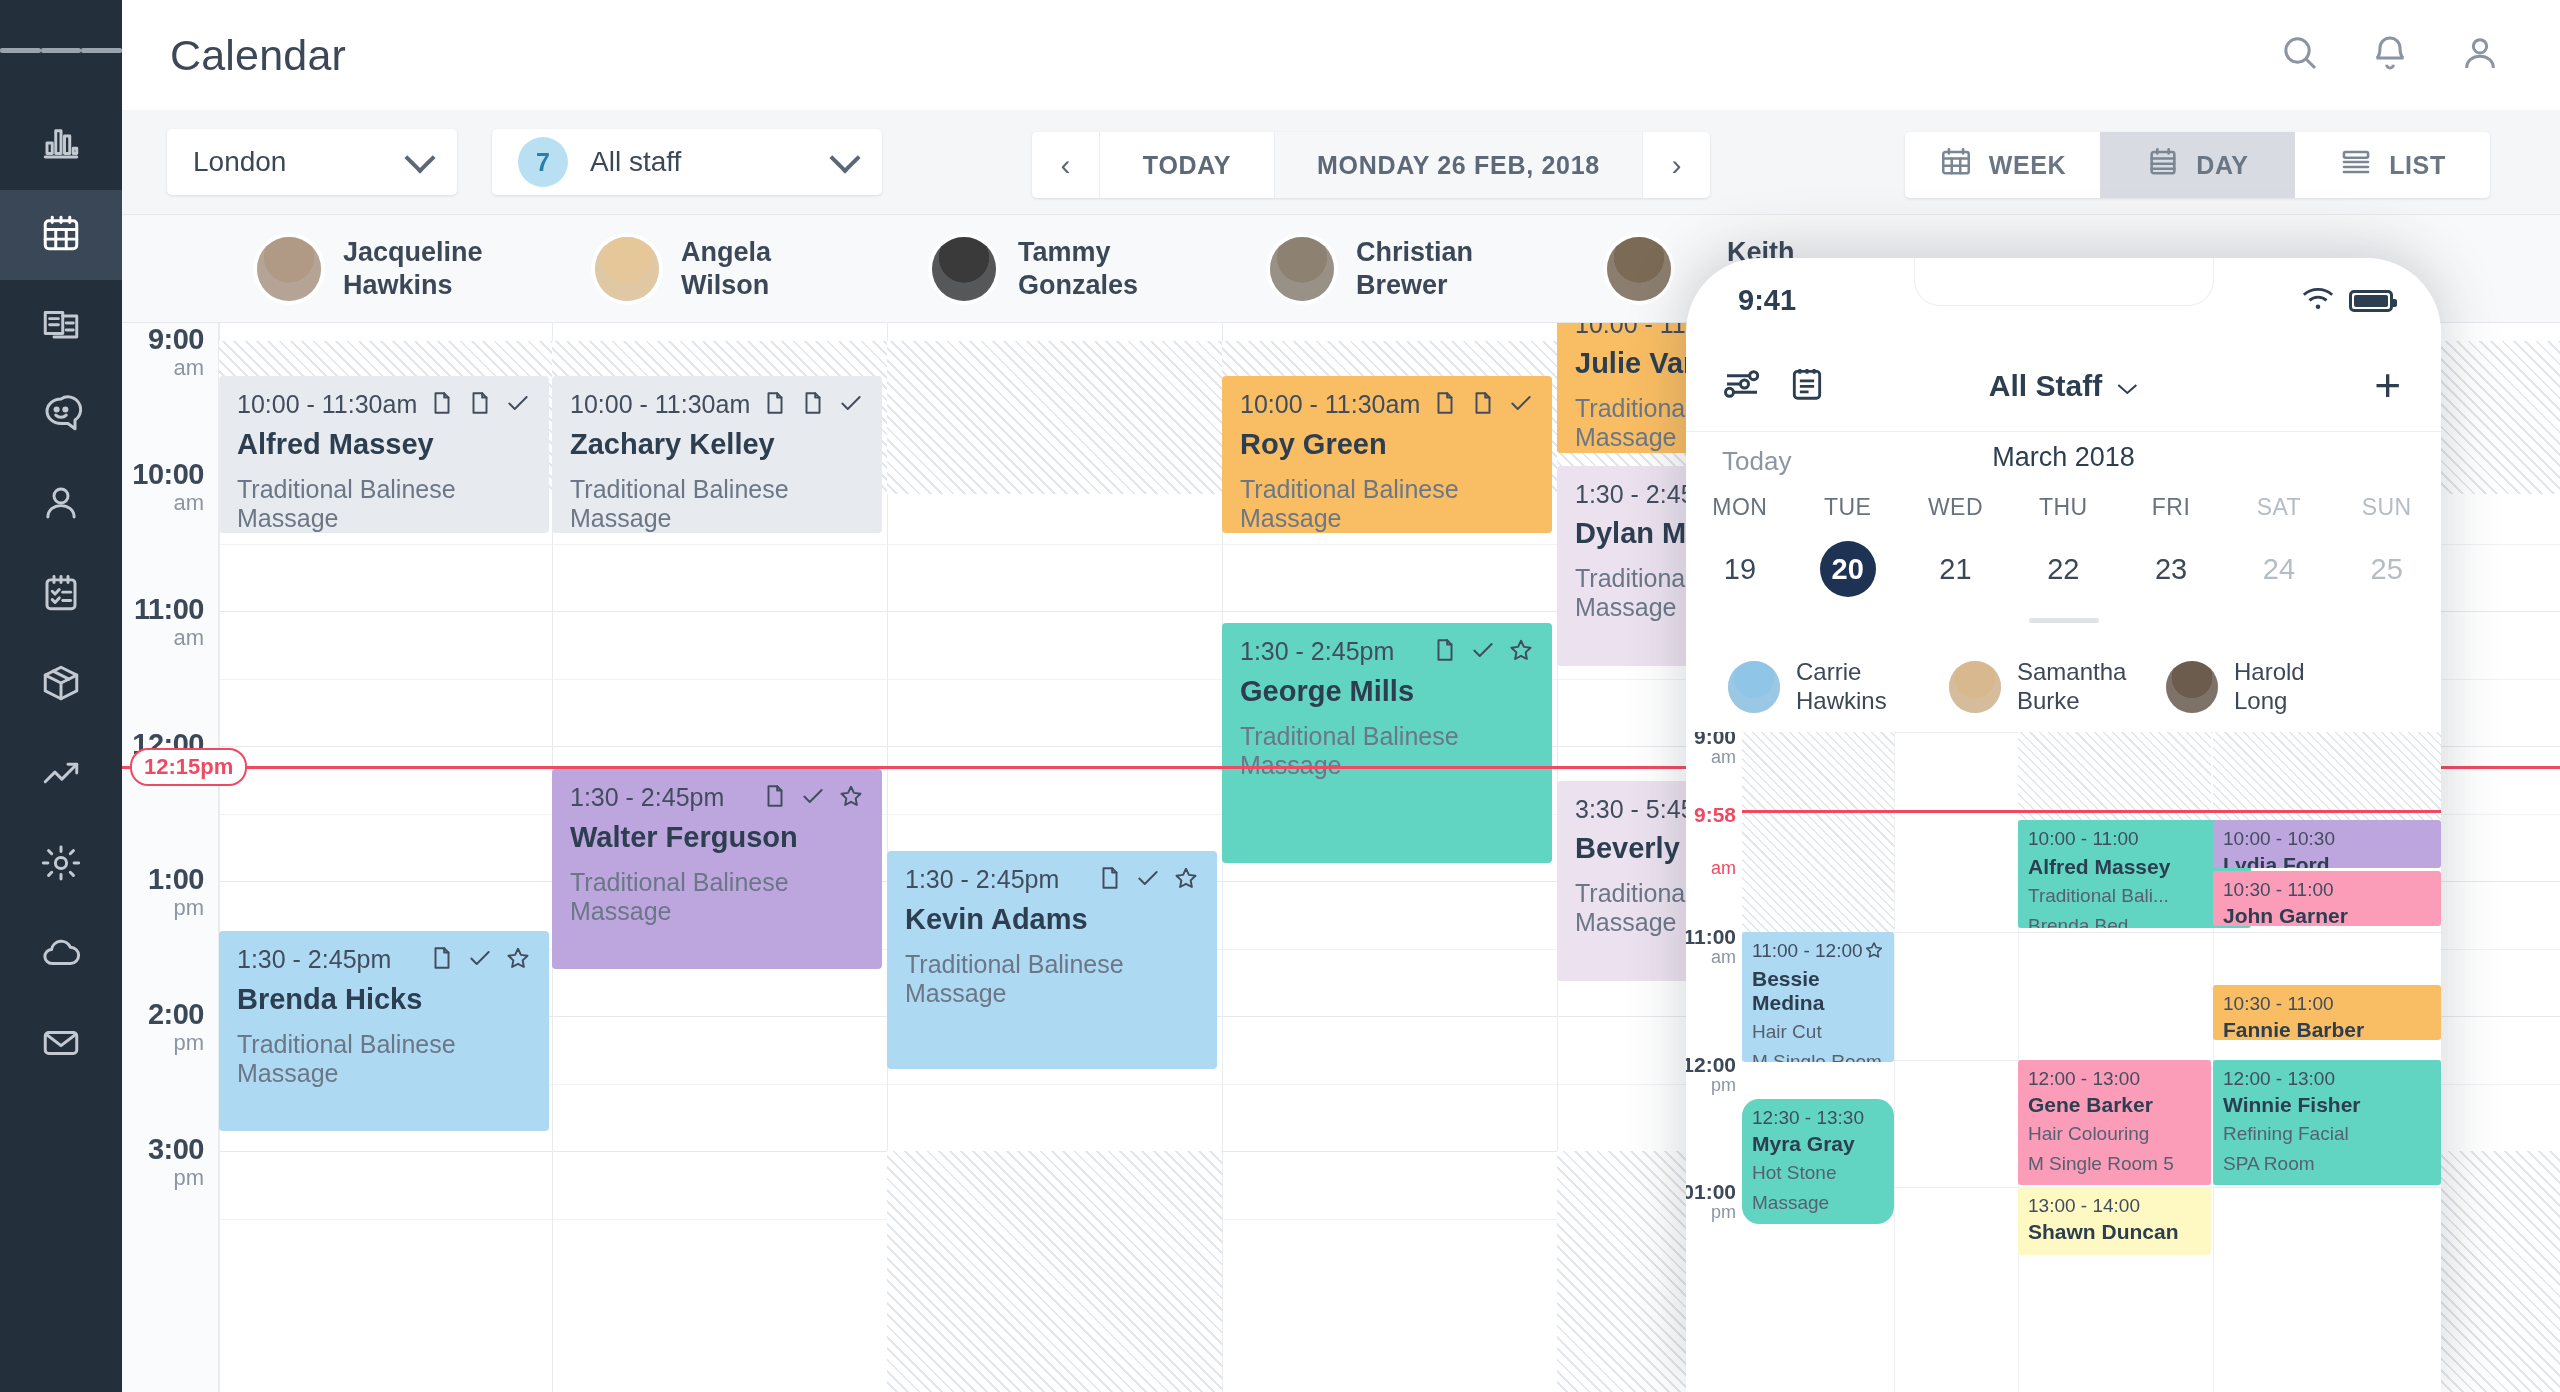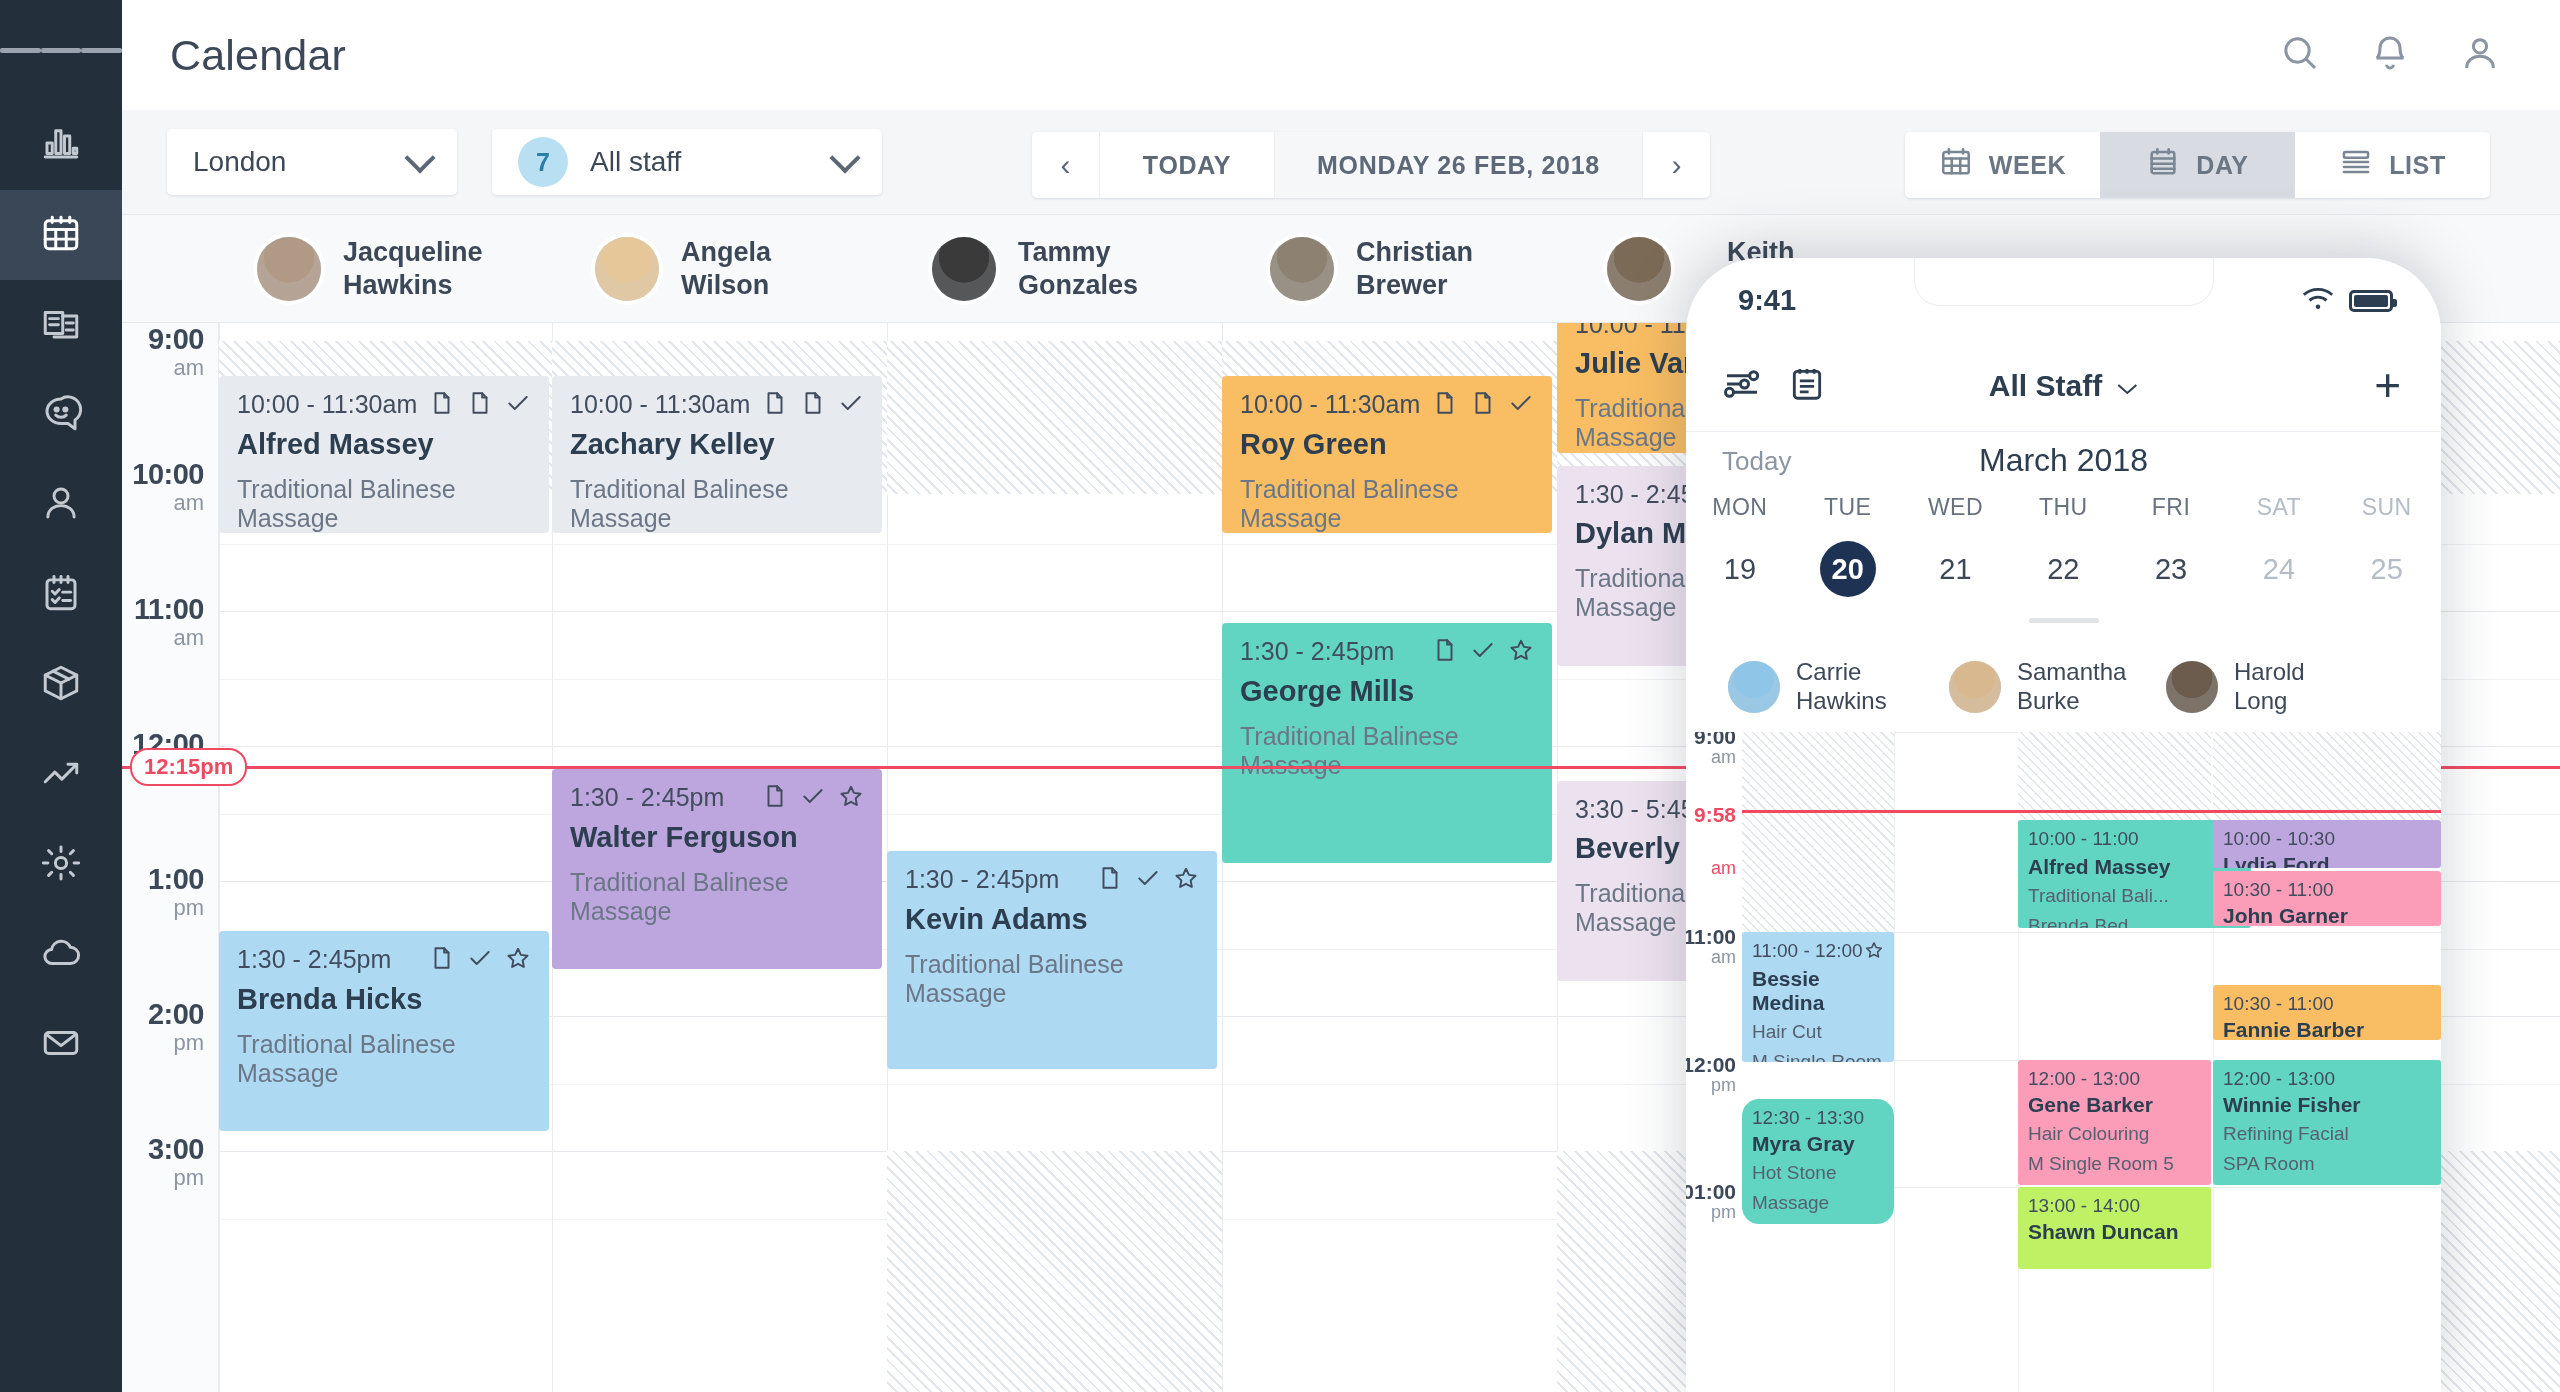--- a/index.html
+++ b/index.html
@@ -214,21 +214,21 @@
   #phone-nav svg { stroke: #2c3e50; fill: none; stroke-width: 1.8; }
   #pn-left { display: flex; align-items: center; gap: 26px; margin-left: 36px; }
   #pn-title { position: absolute; left: 50%; transform: translateX(-50%);
               display: flex; align-items: center; gap: 14px;
               font-size: 30px; font-weight: 700; color: #2c3e50; }
   #pn-plus { margin-left: auto; margin-right: 40px; font-size: 46px; color: #2c3e50; line-height: .8; font-weight: 300; }
 
   #phone-month { position: absolute; top: 174px; left: 0; width: 755px; height: 62px; }
   #pm-today { position: absolute; left: 36px; top: 14px; font-size: 26px; color: #8b95a3; }
   #pm-label { position: absolute; left: 50%; transform: translateX(-50%); top: 10px;
-              font-size: 32px; color: #2c3e50; }
+              font-size: 27px; color: #2c3e50; }
   #phone-days { position: absolute; top: 236px; left: 0; width: 755px; height: 116px; }
   .pd { position: absolute; top: 0; width: 107.8px; text-align: center; }
   .pd .dw { font-size: 23px; color: #68727f; letter-spacing: .5px; }
   .pd .dn { font-size: 29px; color: #3c4858; margin-top: 20px; display: inline-block;
             width: 56px; height: 56px; line-height: 56px; border-radius: 50%; }
   .pd.dim .dw, .pd.dim .dn { color: #b4bcc6; }
   .pd.sel .dn { background: #1e3254; color: #fff; font-weight: 700; }
 
   #phone-grab { position: absolute; top: 360px; left: 50%; transform: translateX(-50%);
                 width: 70px; height: 5px; background: #dfe3e8; border-radius: 3px; }
@@ -855,21 +855,21 @@
       </div>
       <div class="pappt" style="left: 56px; top: 367px; width: 152px; height: 125px; background: rgb(98, 212, 194); border-radius: 17px;">
         <div class="prow">
           <span class="pt">12:30 - 13:30</span>
           <span class="pic"></span>
         </div>
         <div class="pn">Myra Gray</div>
         <div class="ps">Hot Stone</div>
         <div class="ps">Massage</div>
       </div>
-      <div class="pappt" style="left: 332px; top: 455px; width: 193px; height: 82px; background: #bef264;">
+      <div class="pappt" style="left: 332px; top: 455px; width: 193px; height: 68px; background: #fef9c3;">
         <div class="prow">
           <span class="pt">13:00 - 14:00</span>
           <span class="pic"></span>
         </div>
         <div class="pn">Shawn Duncan</div>
       </div>
       <div id="pnowline" style="top: 78px;"></div>
     </div>
 </div>
 

